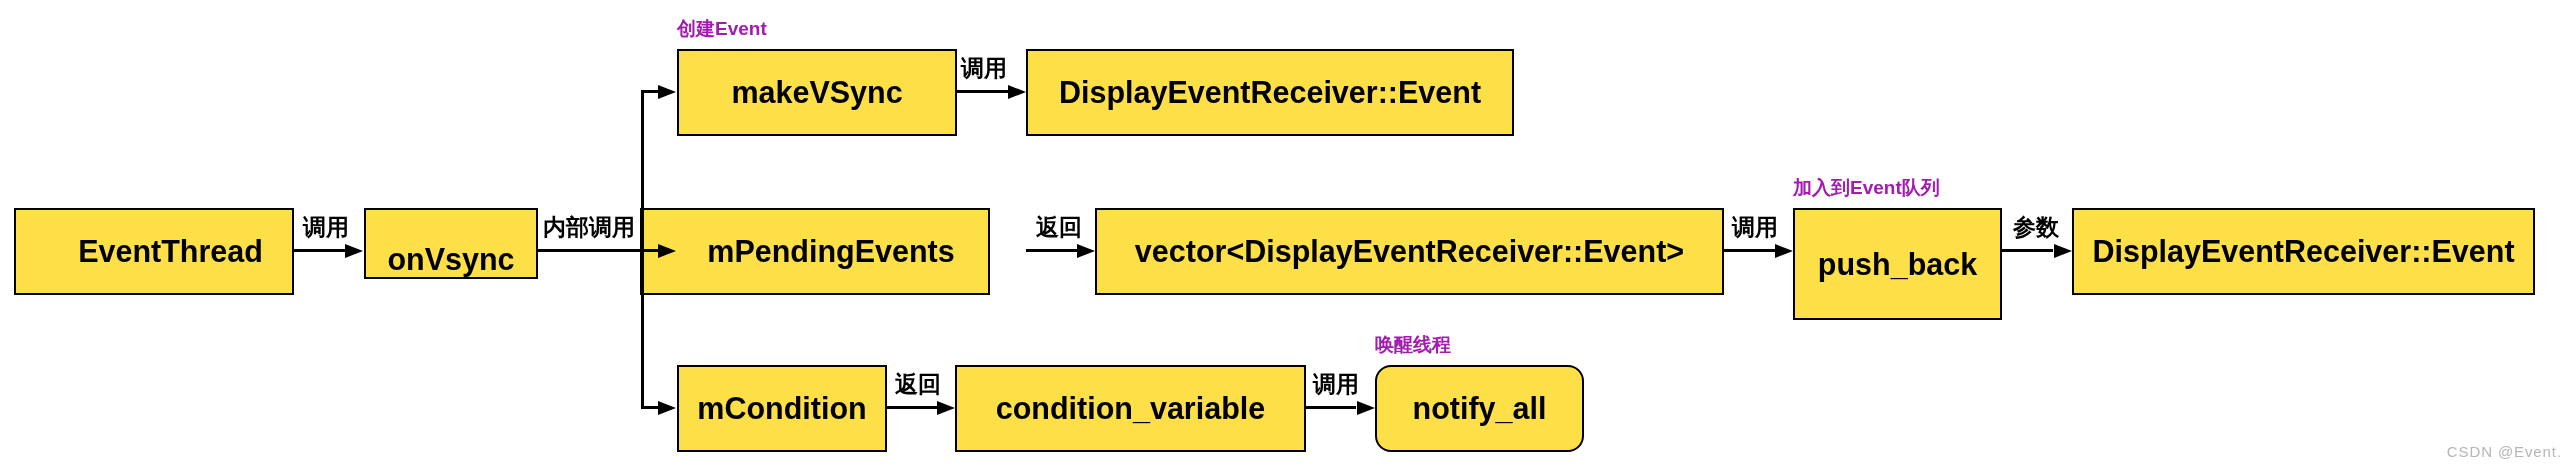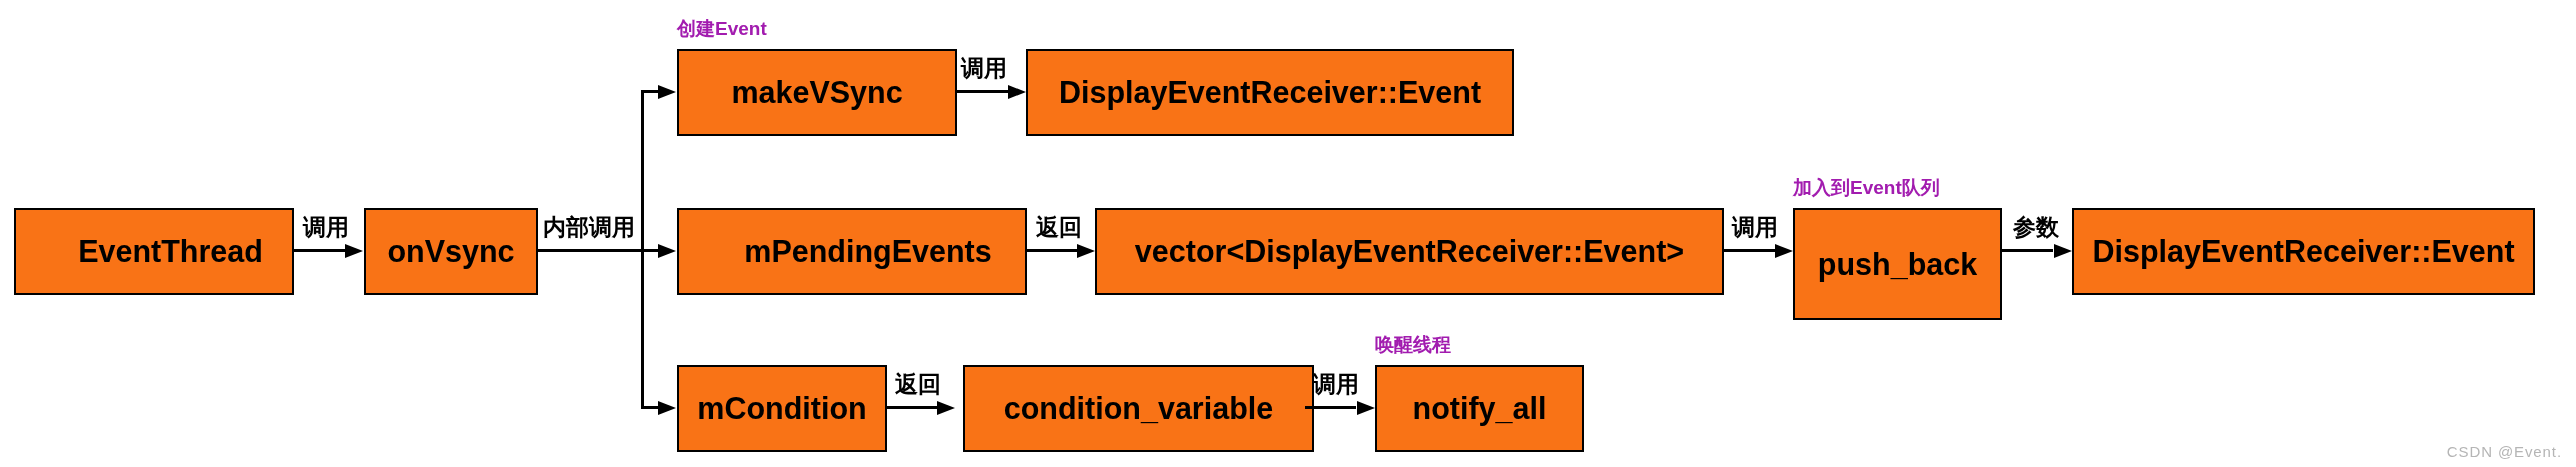--- a/index.html
+++ b/index.html
@@ -7,21 +7,21 @@
     position: relative;
     width: 2576px;
     height: 467px;
     background: #ffffff;
     font-family: "Liberation Sans", "DejaVu Sans", sans-serif;
     overflow: hidden;
   }
   .node {
     position: absolute;
     box-sizing: border-box;
-    background: #f97316;
+    background: #fde047;
     border: 2.6px solid #000000;
     display: flex;
     align-items: center;
     justify-content: center;
   }
   .node-label {
     font-size: 30.5px;
     font-weight: 700;
     color: #000000;
     white-space: nowrap;
@@ -65,24 +65,24 @@
   }
 </style>
 </head>
 <body>
 
 <div class="canvas">
 
   <div class="node" style="left:14px; top:208px; width:280px; height:87px;padding-left:33px;">
     <span class="node-label">EventThread</span>
   </div>
-  <div class="node" style="left:364px; top:208px; width:174px; height:87px;">
+  <div class="node" style="left:364px; top:208px; width:174px; height:71px;align-items:flex-end;">
     <span class="node-label">onVsync</span>
   </div>
-  <div class="node" style="left:677px; top:208px; width:350px; height:87px;padding-left:32px;">
+  <div class="node" style="left:640px; top:208px; width:350px; height:87px;padding-left:32px;">
     <span class="node-label">mPendingEvents</span>
   </div>
   <div class="node" style="left:1095px; top:208px; width:629px; height:87px;">
     <span class="node-label">vector&lt;DisplayEventReceiver::Event&gt;</span>
   </div>
   <div class="node" style="left:1793px; top:208px; width:209px; height:112px;">
     <span class="node-label">push_back</span>
   </div>
   <div class="node" style="left:2072px; top:208px; width:463px; height:87px;">
     <span class="node-label">DisplayEventReceiver::Event</span>
@@ -91,24 +91,24 @@
   <div class="node" style="left:677px; top:49px; width:280px; height:87px;">
     <span class="node-label">makeVSync</span>
   </div>
   <div class="node" style="left:1026px; top:49px; width:488px; height:87px;">
     <span class="node-label">DisplayEventReceiver::Event</span>
   </div>
 
   <div class="node" style="left:677px; top:365px; width:210px; height:87px;">
     <span class="node-label">mCondition</span>
   </div>
-  <div class="node" style="left:955px; top:365px; width:351px; height:87px;margin-left:8px;">
+  <div class="node" style="left:955px; top:365px; width:351px; height:87px;">
     <span class="node-label">condition_variable</span>
   </div>
-  <div class="node" style="left:1375px; top:365px; width:209px; height:87px;">
+  <div class="node" style="left:1375px; top:365px; width:209px; height:87px;border-radius:16px;">
     <span class="node-label">notify_all</span>
   </div>
 
   <div class="annotation" style="left:677px; top:17.4px; width:280px;">创建Event</div>
   <div class="annotation" style="left:1793px; top:176px; width:209px;">加入到Event队列</div>
   <div class="annotation" style="left:1375px; top:333px; width:209px;">唤醒线程</div>
 
   <div class="hline" style="left:294px; top:249px; width:51px;"></div>
   <div class="arrowhead" style="left:345px; top:244px;"></div>
   <div class="edge-label" style="left:265px; top:215px;">调用</div>

